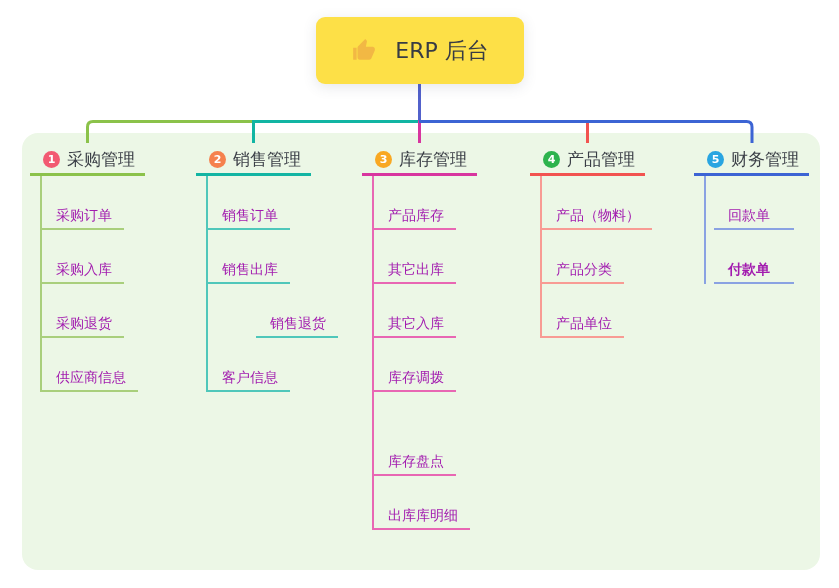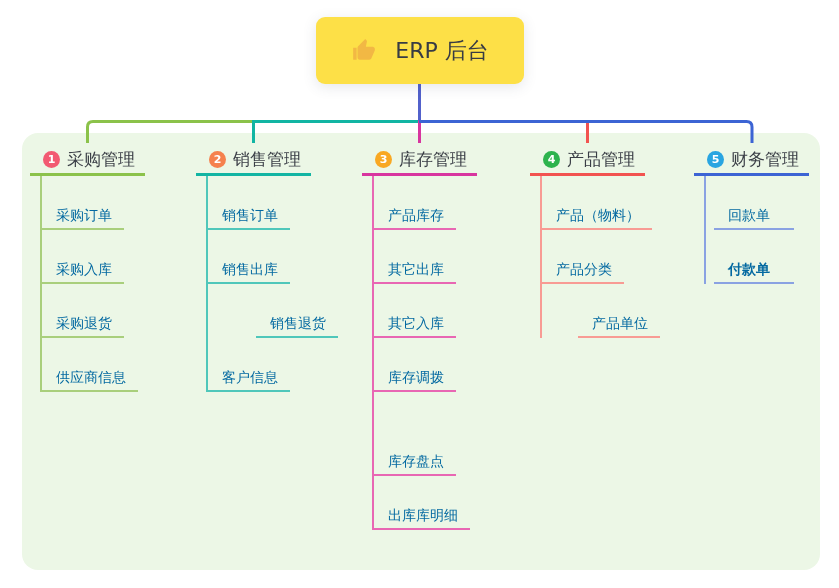--- a/index.html
+++ b/index.html
@@ -32,21 +32,21 @@
     display:flex;align-items:center;justify-content:center;
     color:#ffffff;font-size:11px;font-weight:bold;line-height:1;
   }
   .children{
     list-style:none;margin:0 0 0 10px;padding:0;
     border-left:2px solid #bbb;
   }
   .child{
     box-sizing:border-box;width:max-content;min-width:80px;
     padding:31px 12px 5px 14px;border-bottom:2px solid #bbb;
-    font-size:14px;line-height:16px;color:#0369a1;white-space:nowrap;
+    font-size:14px;line-height:16px;color:#a21caf;white-space:nowrap;
   }
   .thumb-icon{width:26px;height:26px;flex:0 0 auto;}
 </style>
 </head>
 <body>
 
 <div class="stage">
 
   <div class="panel" style="background-color: rgb(236, 247, 230);"></div>
 
@@ -108,21 +108,21 @@
   </div>
 
   <div class="branch b4">
     <div class="branch-title" style="border-bottom-color: rgb(242, 83, 80);">
       <span class="badge" style="background-color: rgb(45, 179, 77);">4</span>
       <span>产品管理</span>
     </div>
     <ul class="children" style="border-left-color: rgb(248, 155, 148);">
       <li class="child" style="border-bottom-color: rgb(248, 155, 148);">产品（物料）</li>
       <li class="child" style="border-bottom-color: rgb(248, 155, 148);">产品分类</li>
-      <li class="child" style="border-bottom-color: rgb(248, 155, 148); margin-left: 36px;">产品单位</li>
+      <li class="child" style="border-bottom-color: rgb(248, 155, 148);">产品单位</li>
     </ul>
   </div>
 
   <div class="branch b5">
     <div class="branch-title" style="border-bottom-color: rgb(60, 100, 212);">
       <span class="badge" style="background-color: rgb(41, 165, 225);">5</span>
       <span>财务管理</span>
     </div>
     <ul class="children" style="border-left-color: rgb(138, 162, 226); padding-left: 8px;">
       <li class="child" style="border-bottom-color: rgb(138, 162, 226);">回款单</li>

